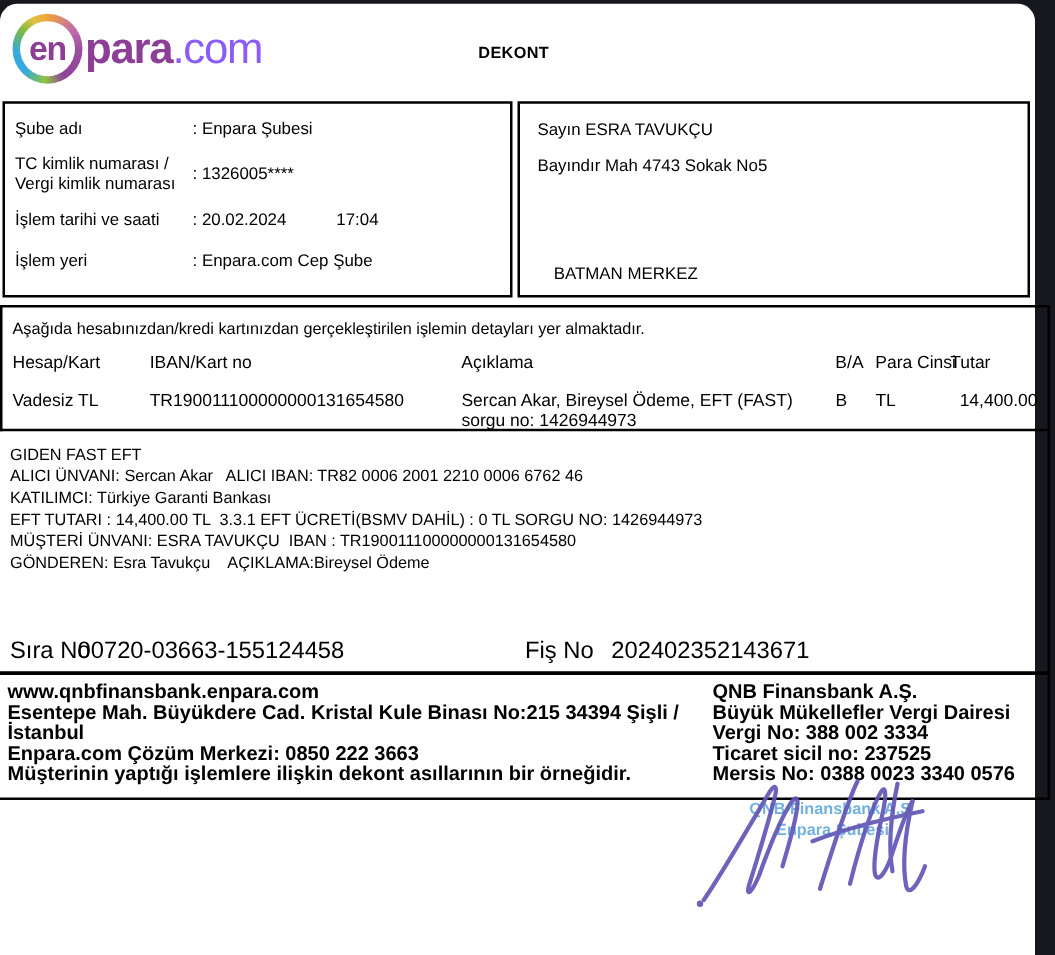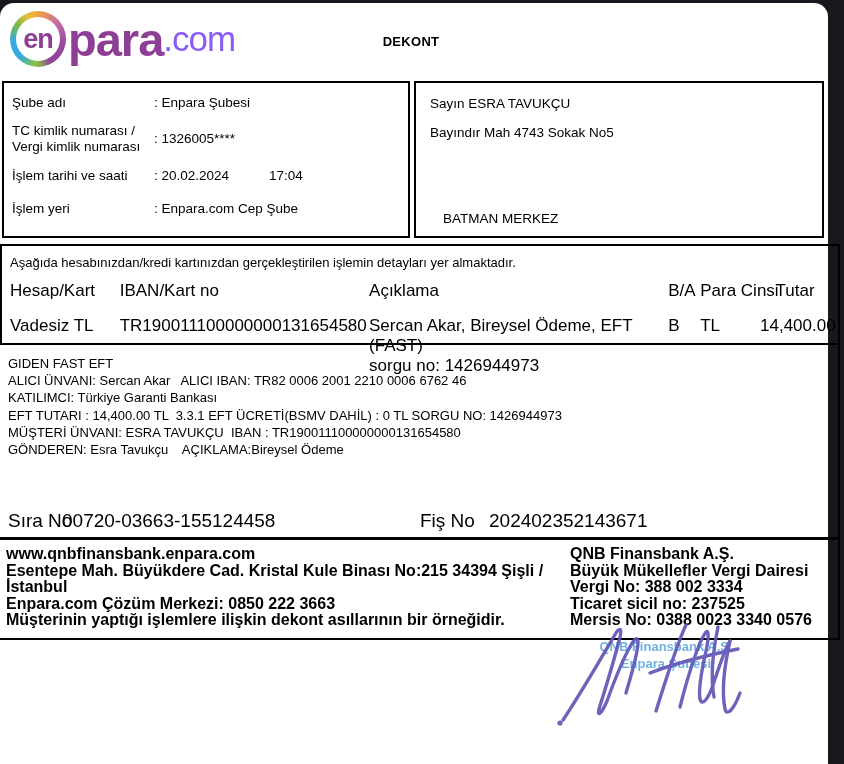--- a/index.html
+++ b/index.html
@@ -27,21 +27,21 @@
       #f0a23c 0deg, #c06aae 55deg, #9a4b9c 95deg, #8f449a 150deg,
       #8fc43f 185deg, #35aade 225deg, #35aade 265deg,
       #7cb944 305deg, #e4c23e 335deg, #f0a23c 360deg);
     position:relative; display:flex; align-items:center; justify-content:center;
     flex:0 0 auto;
   }
   .logo-ring::before {
     content:""; position:absolute; inset:6px; background:#fff; border-radius:50%;
   }
   .logo-en { position:relative; z-index:1; color:#8c3f94; font-weight:bold; font-size:27px; letter-spacing:-1px; }
-  .logo-para { color:#8c3f94; font-weight:bold; font-size:47px; letter-spacing:-1px; margin-left:2px; }
+  .logo-para { color:#8c3f94; font-weight:bold; font-size:35px; letter-spacing:-1px; margin-left:2px; }
   .logo-com  { color:#8b5cf6; font-weight:normal; font-size:35px; letter-spacing:-1px; }
   .doc-title {
     position:absolute; top:31px; left:0; width:822px; margin:0;
     text-align:center; font-size:13px; font-weight:bold; letter-spacing:0.3px;
   }
 
   
   .info-row { display:flex; margin:6px 4px 0 2px; gap:4px; }
   .box { border:2px solid #000; height:157px; box-sizing:border-box; font-size:13.5px; }
   .branch-box { width:410px; padding:12px 10px 0 8px; }
@@ -59,25 +59,25 @@
   .main-box {
     margin-top:6px; width:840px; box-sizing:border-box;
     border-right:2px solid #000; border-bottom:3px solid #000;
   }
   .table-part {
     border:2px solid #000; border-right:none;
     padding:9px 8px 16px 8px; height:101px; box-sizing:border-box;
     overflow:visible;
   }
   .intro { margin:0 0 11px 0; font-size:13px; }
-  .trow { display:flex; font-size:17px; }
+  .trow { display:flex; font-size:14px; }
   .thead { margin-bottom:15px; }
   .c1 { width:110px; } .c2 { width:250px; } .c3 { width:300px; }
   .c4 { width:32px; }  .c5 { width:60px; white-space:nowrap; } .c6 { width:70px; }
-  .thead .c6 { text-align:center; }
+  .thead .c6 { text-align:left; }
   .tdata .c6 { text-align:right; }
   .desc-line { line-height:13px; padding-bottom:3px; }
   .details { padding:10px 8px 0 8px; font-size:13px; line-height:17.2px; }
   .detail-line { white-space:pre-wrap; }
   .seq-row { position:relative; height:18px; margin-top:52px; margin-bottom:9px; font-size:19px; }
   .seq-row span { position:absolute; top:0; white-space:nowrap; }
   .sira-label { left:8px; } .sira-value { left:62px; }
   .fis-label  { left:420px; } .fis-value { left:489px; }
 
   

